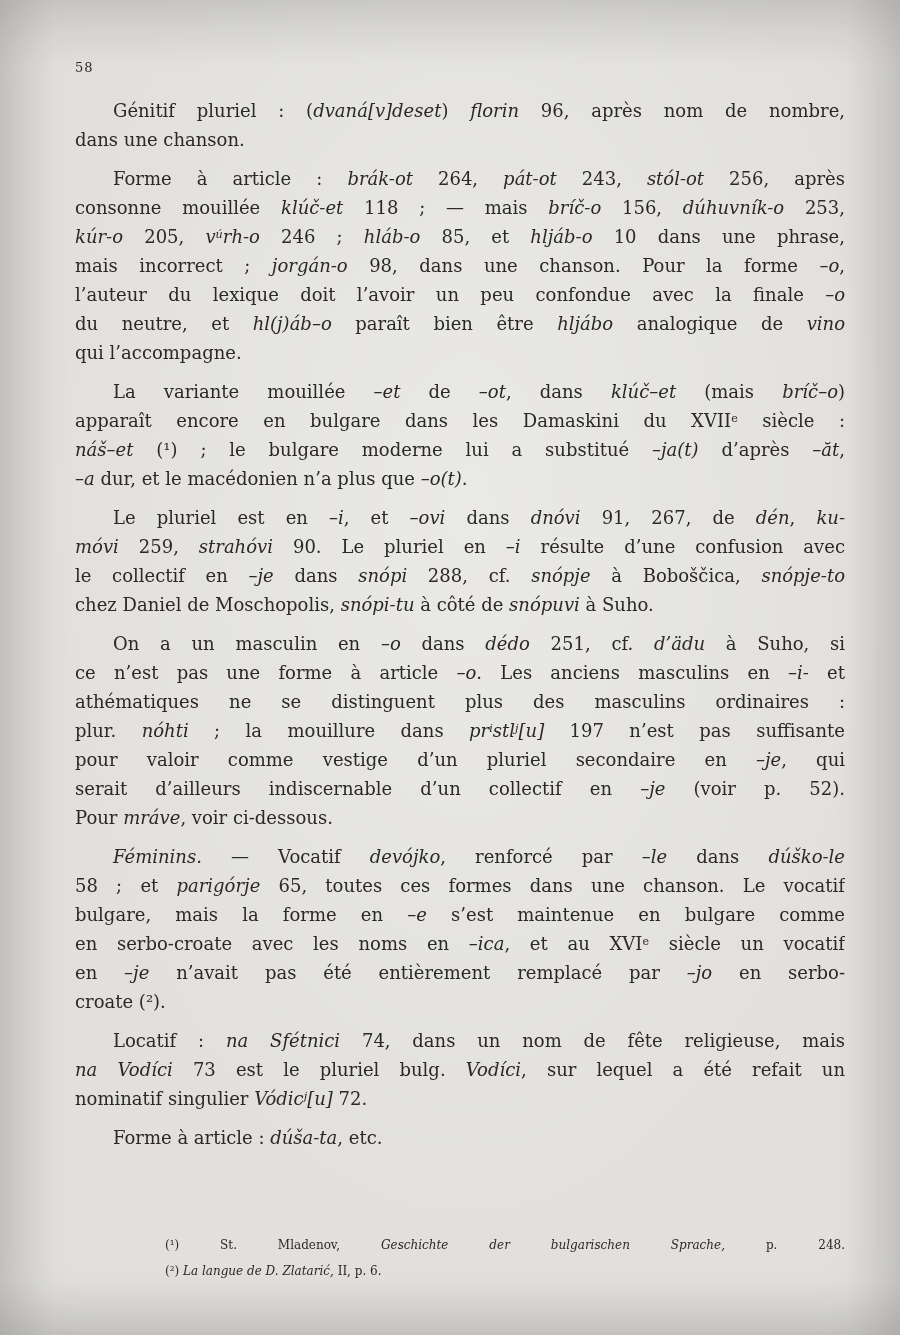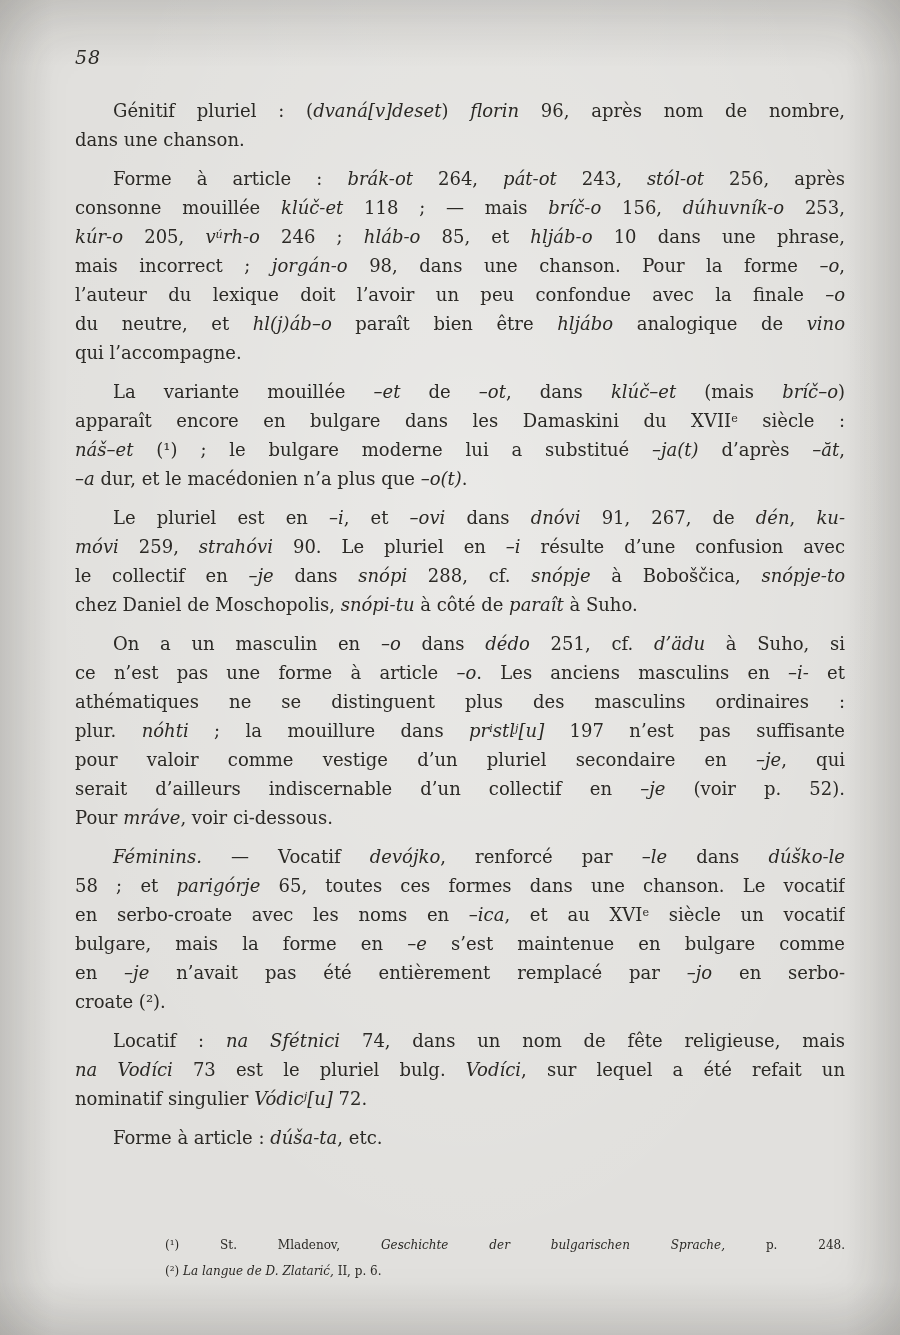--- a/index.html
+++ b/index.html
@@ -25,24 +25,23 @@
   .header {
     position: absolute;
     top: 46px;
     left: 75px;
     right: 55px;
     height: 24px;
   }
   .pagenum {
     position: absolute;
     left: 0;
-    top: 0;
-    font-size: 19px;
+    top: 14px;
+    font-size: 13px;
     letter-spacing: 1px;
-    font-style: italic;
   }
   .running-title {
     position: absolute;
     left: 0;
     right: 0;
     top: 3px;
     text-align: center;
     font-size: 14.5px;
     letter-spacing: 2.6px;
     word-spacing: 4px;
@@ -116,36 +115,36 @@
       <div class="para">
         <div class="line just indent"><span>La variante mouillée </span><span class="it">–et</span><span> de </span><span class="it">–ot</span><span>, dans </span><span class="it">klúč–et</span><span> (mais </span><span class="it">bríč–o</span><span>)</span></div>
         <div class="line just"><span>apparaît encore en bulgare dans les Damaskini du XVII</span><span class="sup">e</span><span> siècle :</span></div>
         <div class="line just"><span class="it">náš–et</span><span> (¹) ; le bulgare moderne lui a substitué </span><span class="it">–ja(t)</span><span> d’après </span><span class="it">–ăt</span><span>,</span></div>
         <div class="line"><span class="it">–a</span><span> dur, et le macédonien n’a plus que </span><span class="it">–o(t)</span><span>.</span></div>
       </div>
       <div class="para">
         <div class="line just indent"><span>Le pluriel est en </span><span class="it">–i</span><span>, et </span><span class="it">–ovi</span><span> dans </span><span class="it">dnóvi</span><span> 91, 267, de </span><span class="it">dén</span><span>, </span><span class="it">ku-</span></div>
         <div class="line just"><span class="it">móvi</span><span> 259, </span><span class="it">strahóvi</span><span> 90. Le pluriel en </span><span class="it">–i</span><span> résulte d’une confusion avec</span></div>
         <div class="line just"><span>le collectif en </span><span class="it">–je</span><span> dans </span><span class="it">snópi</span><span> 288, cf. </span><span class="it">snópje</span><span> à Boboščica, </span><span class="it">snópje-to</span></div>
-        <div class="line"><span>chez Daniel de Moschopolis, </span><span class="it">snópi-tu</span><span> à côté de </span><span class="it">paraît</span><span> à Suho.</span></div>
+        <div class="line"><span>chez Daniel de Moschopolis, </span><span class="it">snópi-tu</span><span> à côté de </span><span class="it">snópuvi</span><span> à Suho.</span></div>
       </div>
       <div class="para">
         <div class="line just indent"><span>On a un masculin en </span><span class="it">–o</span><span> dans </span><span class="it">dédo</span><span> 251, cf. </span><span class="it">d’ädu</span><span> à Suho, si</span></div>
         <div class="line just"><span>ce n’est pas une forme à article </span><span class="it">–o</span><span>. Les anciens masculins en </span><span class="it">–i-</span><span> et</span></div>
         <div class="line just"><span>athématiques ne se distinguent plus des masculins ordinaires :</span></div>
         <div class="line just"><span>plur. </span><span class="it">nóhti</span><span> ; la mouillure dans </span><span class="it">pr</span><span class="it sup">i</span><span class="it">stl</span><span class="it sup">j</span><span class="it">[u]</span><span> 197 n’est pas suffisante</span></div>
         <div class="line just"><span>pour valoir comme vestige d’un pluriel secondaire en </span><span class="it">–je</span><span>, qui</span></div>
         <div class="line just"><span>serait d’ailleurs indiscernable d’un collectif en </span><span class="it">–je</span><span> (voir p. 52).</span></div>
         <div class="line"><span>Pour </span><span class="it">mráve</span><span>, voir ci-dessous.</span></div>
       </div>
       <div class="para">
         <div class="line just indent"><span class="it">Féminins.</span><span> — Vocatif </span><span class="it">devójko</span><span>, renforcé par </span><span class="it">–le</span><span> dans </span><span class="it">dúško-le</span></div>
         <div class="line just"><span>58 ; et </span><span class="it">parigórje</span><span> 65, toutes ces formes dans une chanson. Le vocatif</span></div>
+        <div class="line just"><span>bulgare, mais la forme en </span><span class="it">–e</span><span> s’est maintenue en bulgare comme</span></div>
         <div class="line just"><span>en serbo-croate avec les noms en </span><span class="it">–ica</span><span>, et au XVI</span><span class="sup">e</span><span> siècle un vocatif</span></div>
-        <div class="line just"><span>bulgare, mais la forme en </span><span class="it">–e</span><span> s’est maintenue en bulgare comme</span></div>
         <div class="line just"><span>en </span><span class="it">–je</span><span> n’avait pas été entièrement remplacé par </span><span class="it">–jo</span><span> en serbo-</span></div>
         <div class="line"><span>croate (²).</span></div>
       </div>
       <div class="para">
         <div class="line just indent"><span>Locatif : </span><span class="it">na Sfétnici</span><span> 74, dans un nom de fête religieuse, mais</span></div>
         <div class="line just"><span class="it">na Vodíci</span><span> 73 est le pluriel bulg. </span><span class="it">Vodíci</span><span>, sur lequel a été refait un</span></div>
         <div class="line"><span>nominatif singulier </span><span class="it">Vódic</span><span class="it sup">j</span><span class="it">[u]</span><span> 72.</span></div>
       </div>
       <div class="para">
         <div class="line indent"><span>Forme à article : </span><span class="it">dúša-ta</span><span>, etc.</span></div>

